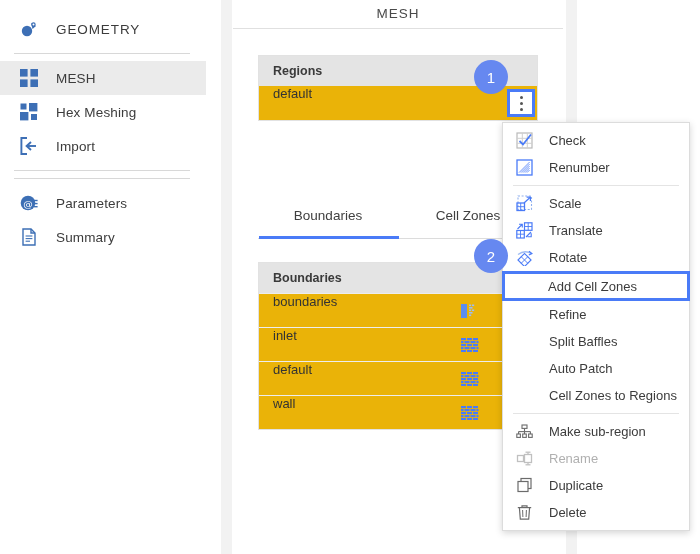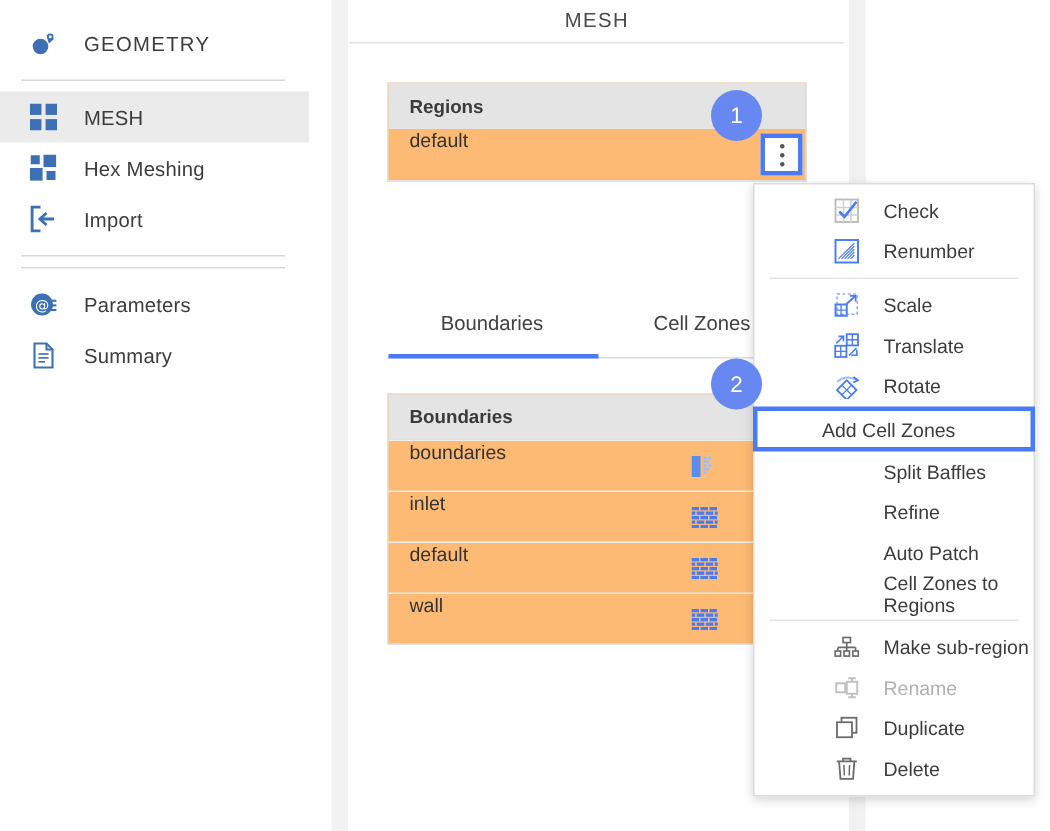--- a/index.html
+++ b/index.html
@@ -56,21 +56,21 @@
     height: 28px; line-height: 28px;
     text-align: center;
     font-size: 13.5px; color: #4a4a4a; letter-spacing: 1px;
   }
   .main-title-rule { height: 1px; background: #e0e0e0; }
 
   
   .card {
     position: absolute;
     border: 1px solid #e2e2e2;
-    background: #fdba74;
+    background: #eab308;
   }
   .card-head {
     background: #e4e4e4;
     height: 30px; line-height: 30px;
     padding-left: 14px;
     font-size: 12.5px; color: #3a3a3a; font-weight: bold;
   }
   .card-row {
     height: 34px;
     display: flex; align-items: flex-start;
@@ -141,21 +141,20 @@
     padding: 4px 0 4px 0;
     z-index: 30;
   }
   .mi {
     height: 27px;
     display: flex; align-items: center;
     padding-left: 12px;
     font-size: 13px; color: #3c3c3c;
     cursor: pointer;
     position: relative;
-    margin-left: 40px;
   }
   .mi .mico {
     width: 18px; height: 18px; margin-right: 16px;
     display:flex; align-items:center; justify-content:center;
     flex: 0 0 18px;
   }
   .mi.noicon { padding-left: 46px; }
   .mi.disabled { color: #b0b0b0; }
   .mi.highlight {
     border: 3px solid #4a7bf7;
@@ -483,24 +482,24 @@
         </svg>
       </span>
       <span>Rotate</span>
     </div>
 
     <div class="mi noicon highlight">
       <span>Add Cell Zones</span>
     </div>
 
     <div class="mi noicon">
+      <span>Refine</span>
+    </div>
+    <div class="mi noicon">
       <span>Split Baffles</span>
-    </div>
-    <div class="mi noicon">
-      <span>Refine</span>
     </div>
     <div class="mi noicon">
       <span>Auto Patch</span>
     </div>
     <div class="mi noicon">
       <span>Cell Zones to Regions</span>
     </div>
 
     <div class="msep"></div>
 

